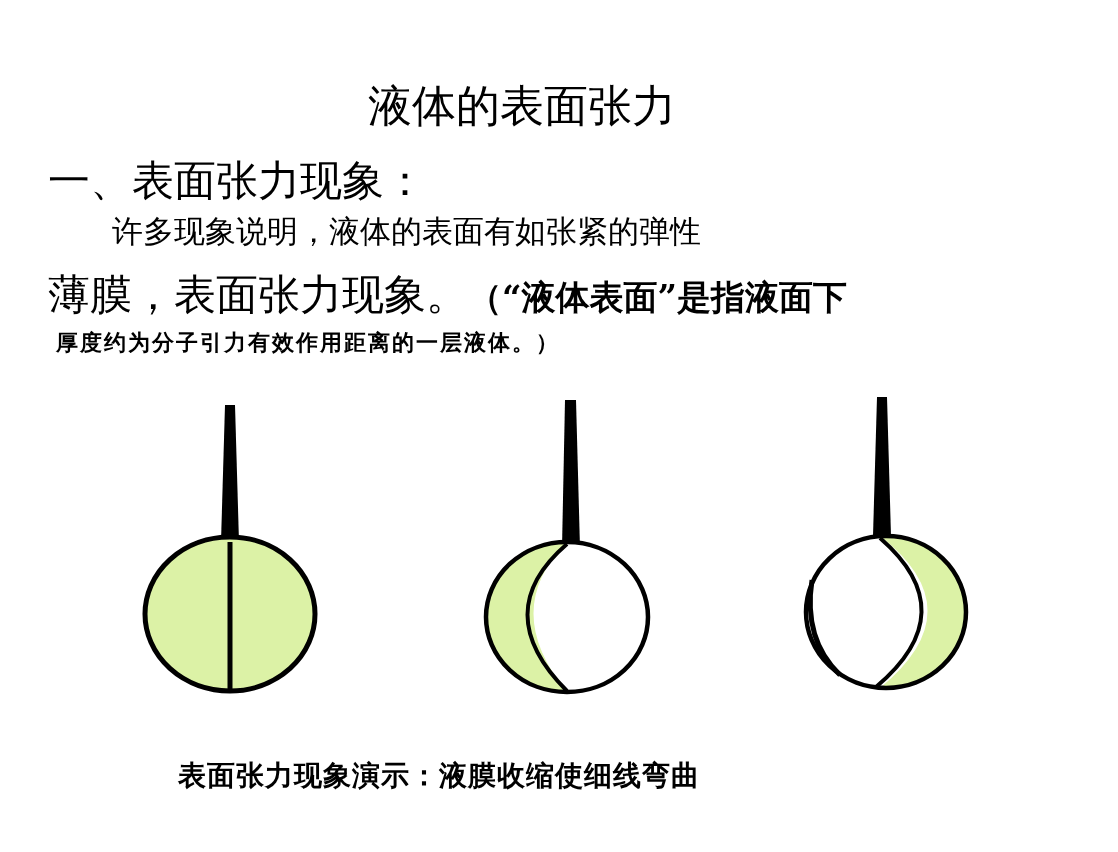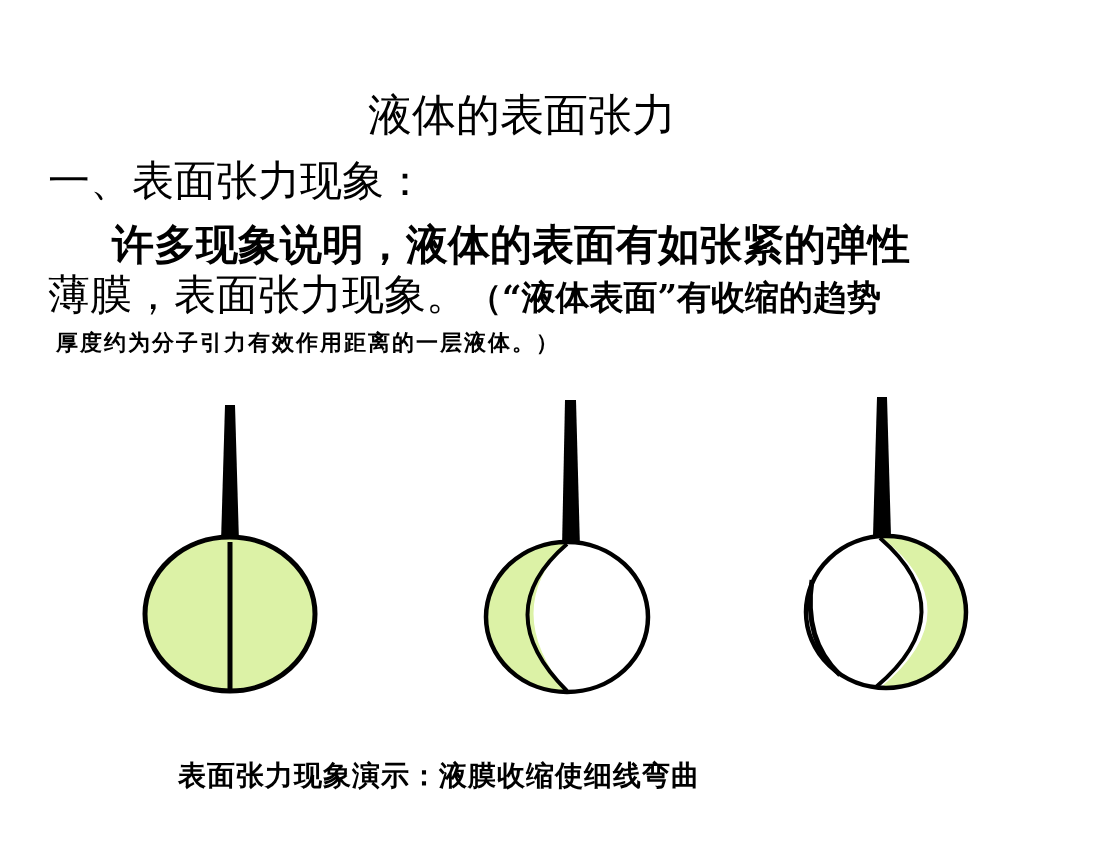--- a/index.html
+++ b/index.html
@@ -1,34 +1,34 @@
 <!DOCTYPE html>
 <html><head>
   <meta charset="utf-8">
   <style>
     html, body { margin: 0; padding: 0; background: #ffffff; }
     body { width: 1118px; height: 852px; position: relative; overflow: hidden;
            font-family: "DejaVu Sans", "Liberation Sans", sans-serif; color: #000; }
     .txt { position: absolute; white-space: nowrap; line-height: 1; }
-    #title { left: 368px; top: 84px; font-size: 44px; margin-top: 9px; }
+    #title { left: 368px; top: 84px; font-size: 44px; }
     #heading { left: 48px; top: 160px; font-size: 42px; }
-    #para1 { left: 112px; top: 224px; font-size: 42px; font-weight: bold; }
+    #para1 { left: 112px; top: 216px; font-size: 31px; }
     #para2 { left: 48px; top: 274px; font-size: 42px; }
     #para2 .note { font-family: "DejaVu Serif", "Liberation Serif", serif; font-weight: bold; font-size: 34px; }
     #para3 { left: 56px; top: 332px; font-size: 22px; font-family: Liberation Serif, serif; font-weight: bold; letter-spacing: 2px; }
     #caption { left: 178px; top: 762px; font-size: 28px; font-family: "DejaVu Serif", "Liberation Serif", serif; font-weight: bold; letter-spacing: 1px; }
     svg#diagram { position: absolute; left: 0; top: 0; }
   </style>
 </head>
 <body>
 
 <div id="title" class="txt">液体的表面张力</div>
 <div id="heading" class="txt">一、表面张力现象：</div>
 <div id="para1" class="txt">许多现象说明，液体的表面有如张紧的弹性</div>
-<div id="para2" class="txt"><span>薄膜，表面张力现象。</span><span class="note">（“液体表面”有收缩的趋势</span></div>
+<div id="para2" class="txt"><span>薄膜，表面张力现象。</span><span class="note">（“液体表面”是指液面下</span></div>
 <div id="para3" class="txt">厚度约为分子引力有效作用距离的一层液体。）</div>
 
 <svg id="diagram" width="1118" height="852">
 
   <g>
     <polygon points="225,405 235,405 239,542 221,542" fill="#000"></polygon>
     <ellipse cx="230" cy="614" rx="85" ry="77" fill="#dcf2a6" stroke="#000" stroke-width="5"></ellipse>
     <line x1="230" y1="542" x2="230" y2="691" stroke="#000" stroke-width="5"></line>
   </g>
 

